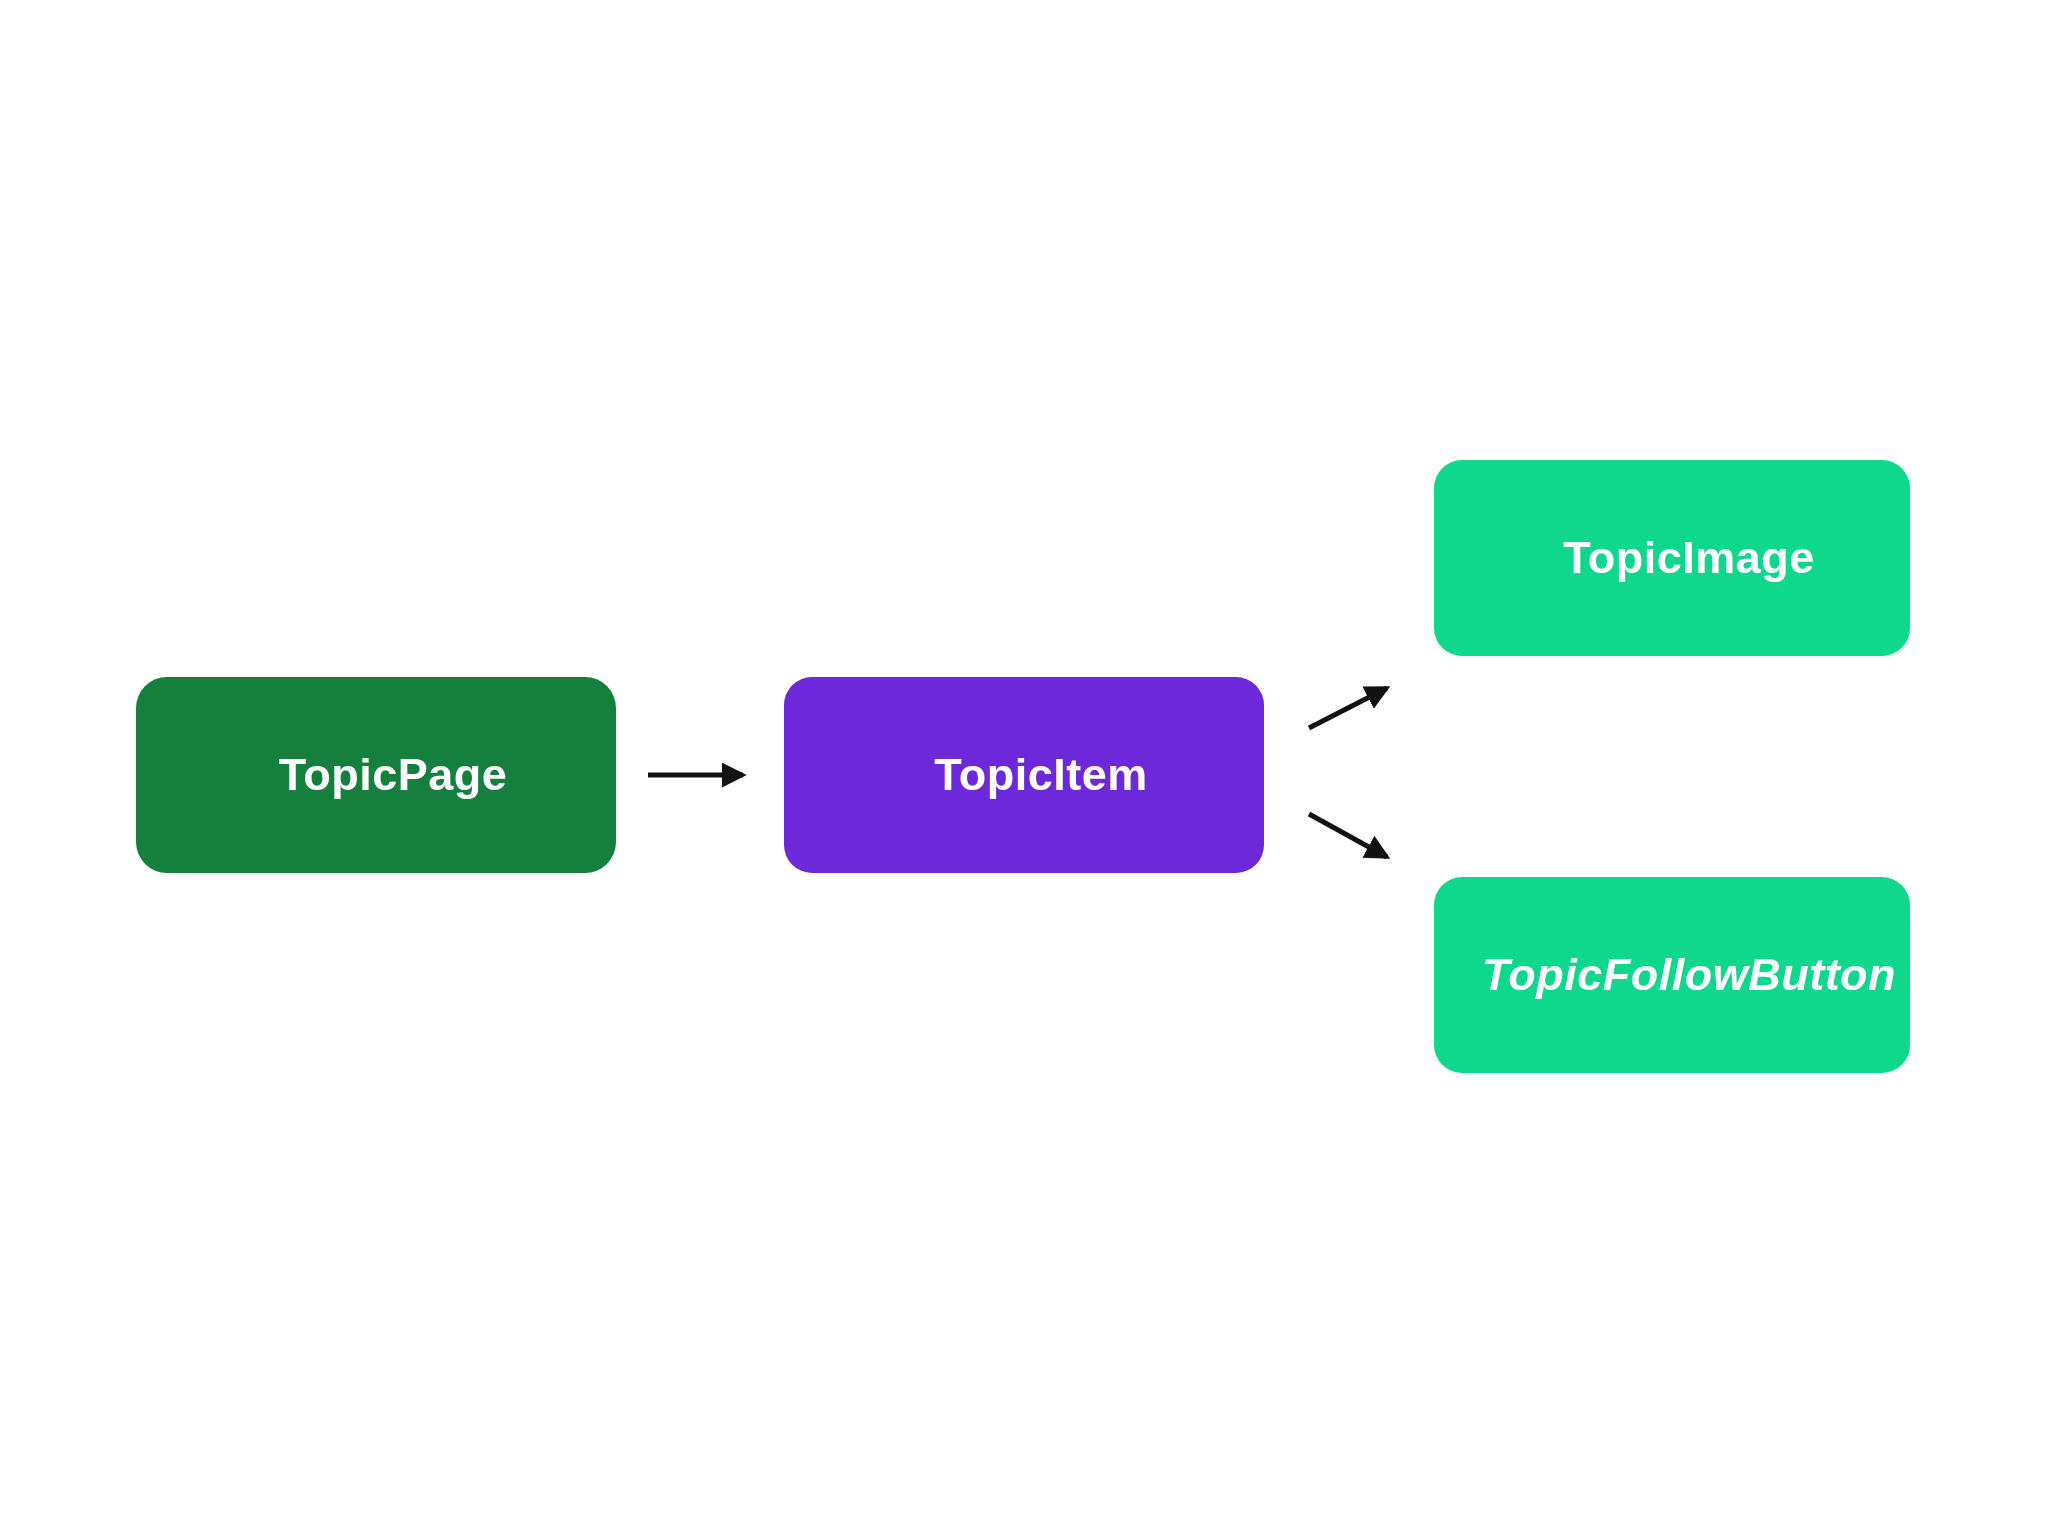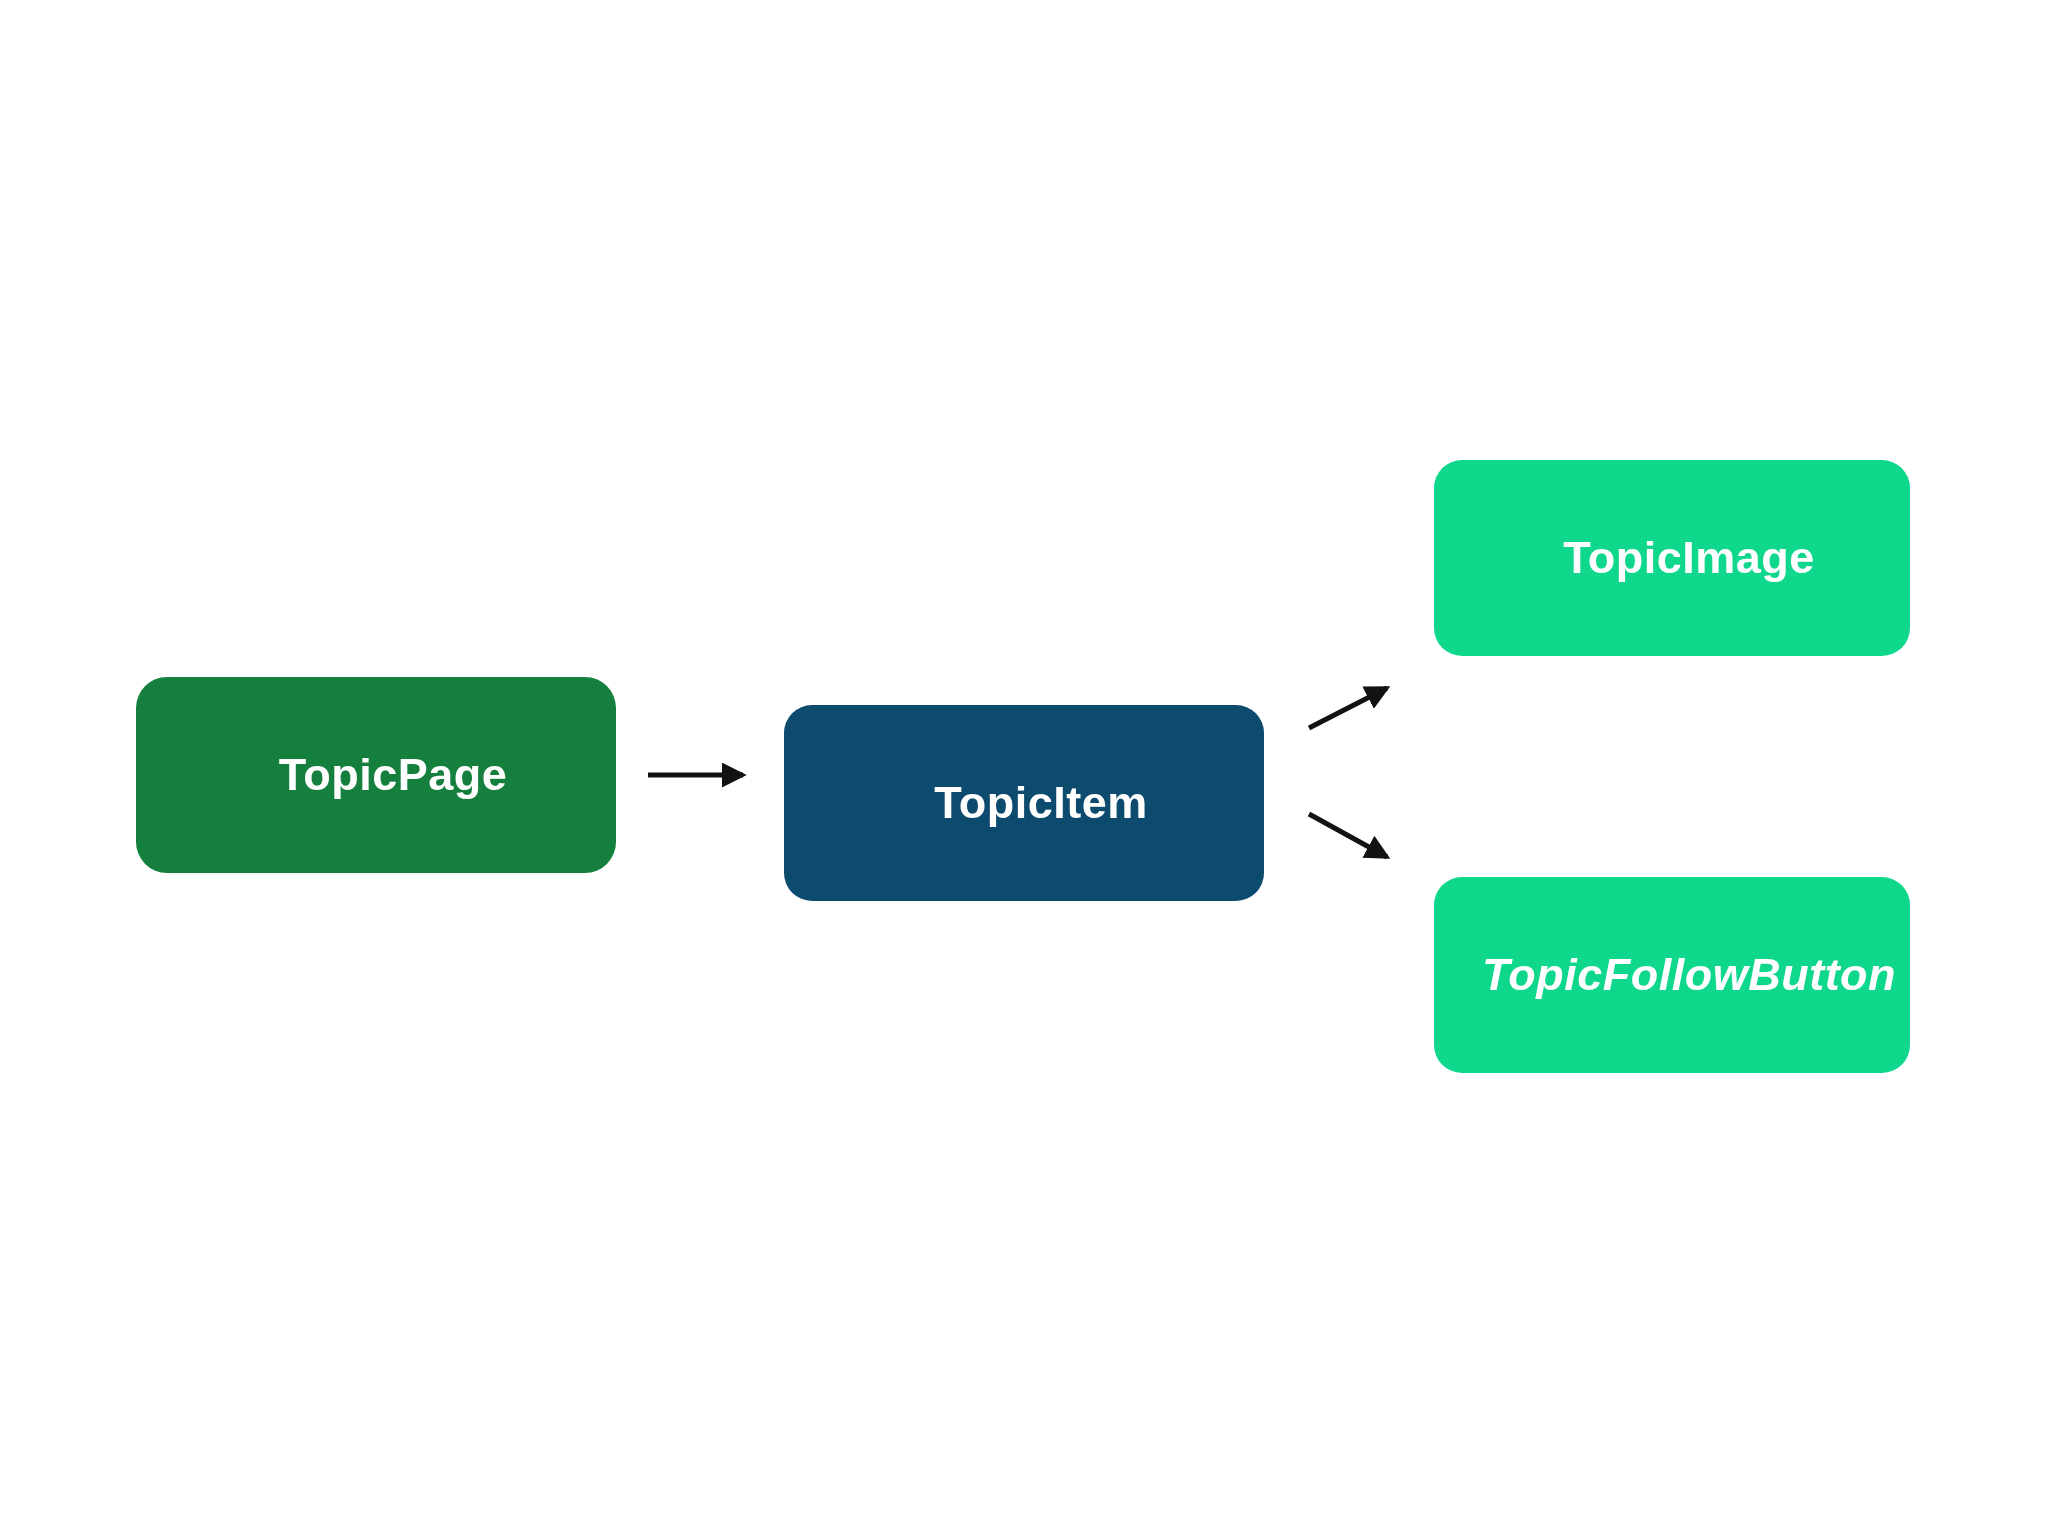--- a/index.html
+++ b/index.html
@@ -59,21 +59,21 @@
     </defs>
     <line x1="648" y1="775" x2="743" y2="775" stroke-width="5" marker-end="url(#arrowhead)" stroke="#121212"></line>
     <line x1="1309" y1="728" x2="1387" y2="688" stroke-width="5" marker-end="url(#arrowhead)" stroke="#121212"></line>
     <line x1="1309" y1="814" x2="1387" y2="857" stroke-width="5" marker-end="url(#arrowhead)" stroke="#121212"></line>
   </svg>
 
   <div class="node" id="node-topicpage" style="background-color: #15803d; border-radius: 31px;">
     <span class="label">TopicPage</span>
   </div>
 
-  <div class="node" id="node-topicitem" style="background-color: #0c4a6e; margin-top: 28px;">
+  <div class="node" id="node-topicitem" style="background-color: #6d28d9;">
     <span class="label">TopicItem</span>
   </div>
 
   <div class="node" id="node-topicimage" style="background-color: rgb(15, 215, 140);">
     <span class="label">TopicImage</span>
   </div>
 
   <div class="node" id="node-topicfollowbutton" style="background-color: rgb(15, 215, 140);">
     <span class="label">TopicFollowButton</span>
   </div>

